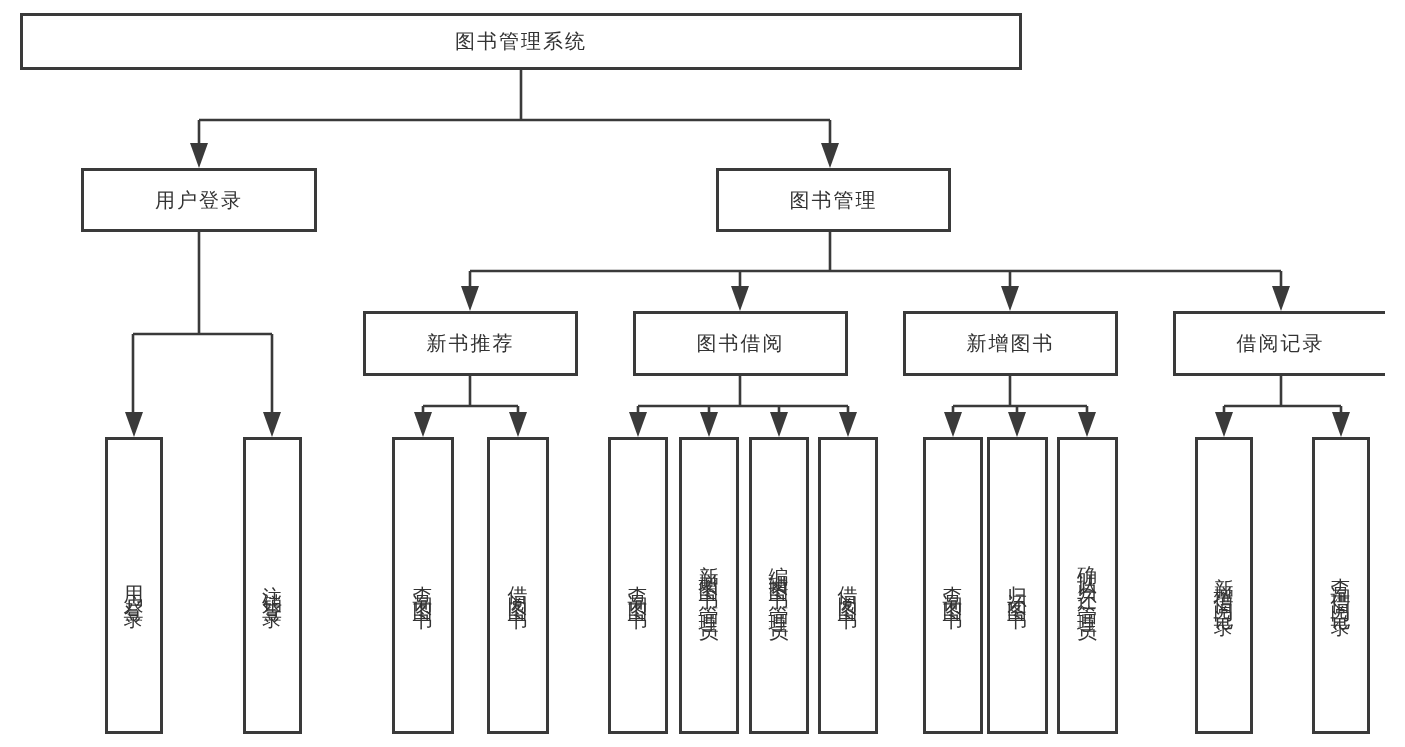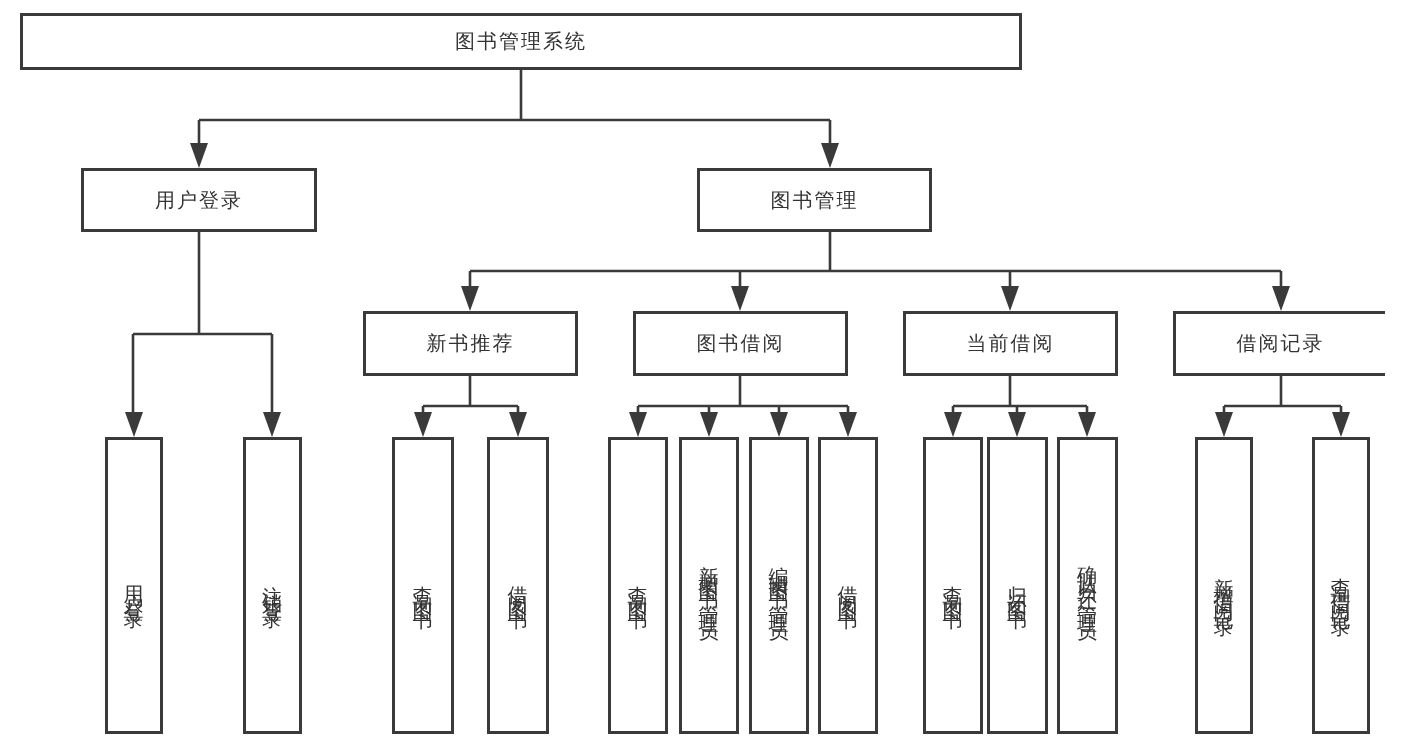--- a/index.html
+++ b/index.html
@@ -66,32 +66,32 @@
     <polygon points="1332,412 1350,412 1341,437"></polygon>
   </svg>
 
   <div class="box" style="left:20px;top:13px;width:1002px;height:57px">
     <span>图书管理系统</span>
   </div>
 
   <div class="box" style="left:81px;top:168px;width:236px;height:64px">
     <span>用户登录</span>
   </div>
-  <div class="box" style="left:697px;top:168px;width:235px;height:64px">
+  <div class="box" style="left:716px;top:168px;width:235px;height:64px">
     <span>图书管理</span>
   </div>
 
   <div class="box" style="left:633px;top:311px;width:215px;height:65px">
     <span>图书借阅</span>
   </div>
   <div class="box" style="left:363px;top:311px;width:215px;height:65px">
     <span>新书推荐</span>
   </div>
   <div class="box" style="left:903px;top:311px;width:215px;height:65px">
-    <span>当前借阅</span>
+    <span>新增图书</span>
   </div>
   <div class="box" style="left:1173px;top:311px;width:215px;height:65px">
     <span>借阅记录</span>
   </div>
 
   <div class="box leaf" style="left:105px;top:437px;width:58px;height:297px">
     <span>用户登录</span>
   </div>
   <div class="box leaf" style="left:243px;top:437px;width:59px;height:297px">
     <span>注销登录</span>

